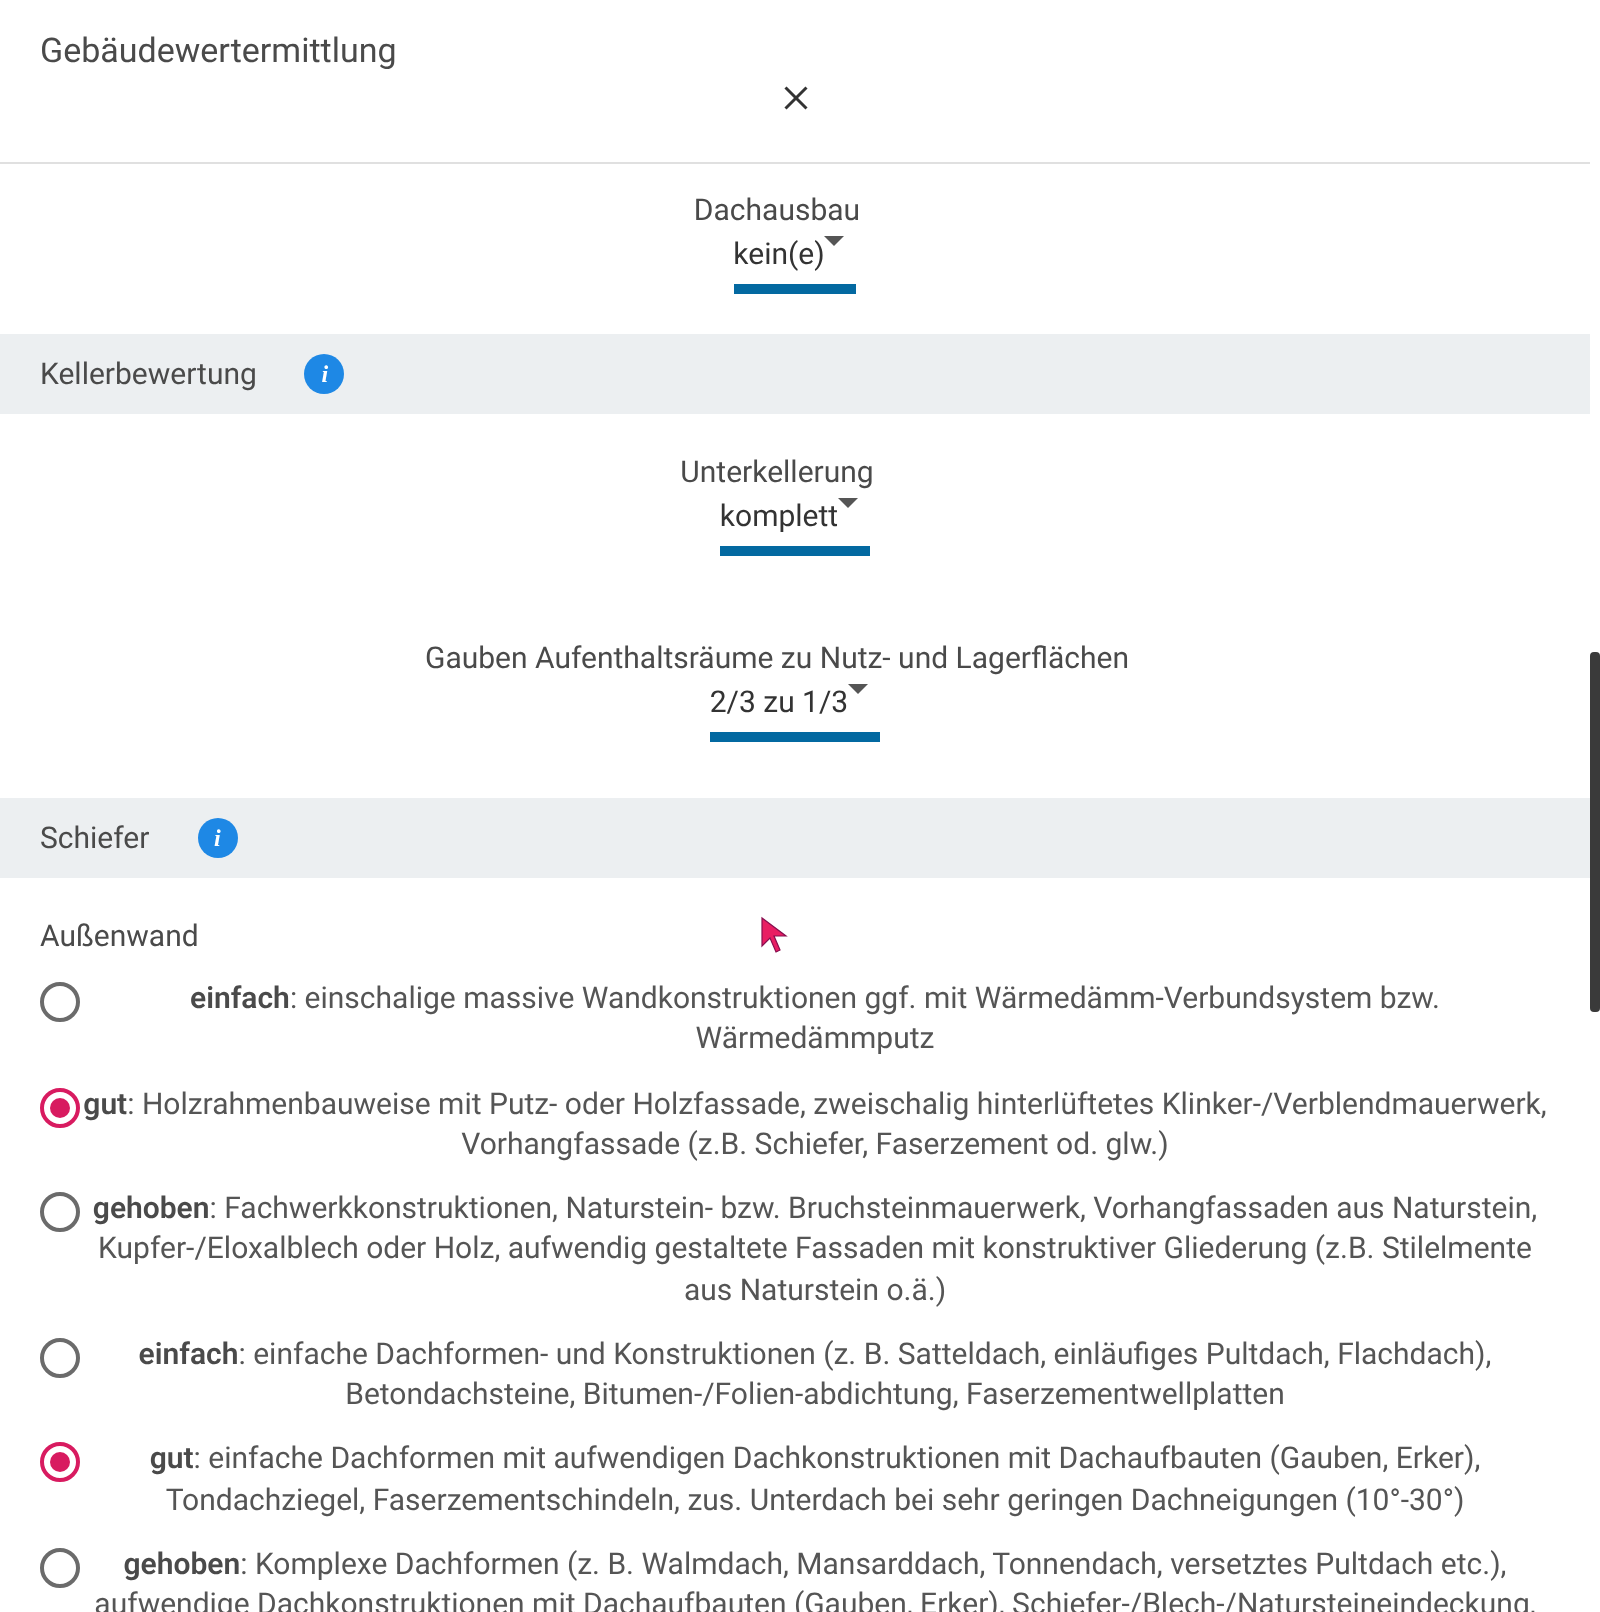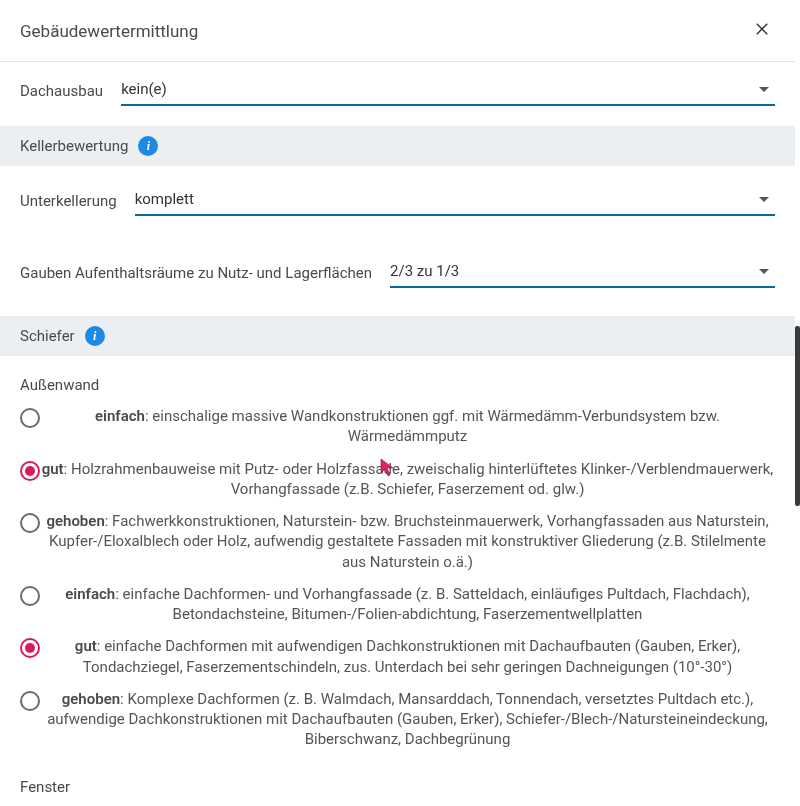--- a/index.html
+++ b/index.html
@@ -15,24 +15,24 @@
   }
   .dialog {
     width: 795px;
     height: 806px;
     background: #fff;
     display: flex;
     flex-direction: column;
   }
   .dialog-header {
     display: flex;
-    align-items: center;
     justify-content: space-between;
     padding: 16px 20px;
     border-bottom: 1px solid #e0e0e0;
+    flex-direction: column;
   }
   .dialog-title {
     font-size: 17px;
     font-weight: 400;
     color: #4a4a4a;
   }
   .close-btn {
     background: none;
     border: none;
     cursor: pointer;
@@ -41,33 +41,34 @@
   }
   .close-btn svg { width: 18px; height: 18px; }
   .content {
     flex: 1;
     overflow-y: auto;
   }
   .form-row {
     display: flex;
     align-items: center;
     padding: 14px 20px;
+    flex-direction: column;
   }
   .form-label {
     color: #4a4a4a;
     font-size: 15px;
     margin-right: 18px;
     white-space: nowrap;
   }
   .dropdown {
     flex: 1;
     position: relative;
     display: flex;
-    align-items: center;
-    border-bottom: 2px solid #0369a1;
+    align-items: flex-start;
+    border-bottom: 5px solid #0369a1;
     padding: 4px 0 6px 0;
     cursor: pointer;
     min-width: 0;
   }
   .dropdown-value {
     flex: 1;
     color: #333;
     font-size: 15px;
   }
   .dropdown-caret {
@@ -75,21 +76,21 @@
     border-left: 5px solid transparent;
     border-right: 5px solid transparent;
     border-top: 5px solid #555;
     margin-right: 6px;
   }
   .section-header {
     background: #eceff1;
     padding: 10px 20px;
     display: flex;
     align-items: center;
-    gap: 10px;
+    gap: 24px;
     margin-top: 6px;
   }
   .section-title {
     font-size: 15px;
     color: #4a4a4a;
     font-weight: 400;
   }
   .info-badge {
     display: inline-flex;
     align-items: center;
@@ -242,21 +243,21 @@
         <div class="radio-text"><span class="bold">gut</span><span>: Holzrahmenbauweise mit Putz- oder Holzfassade, zweischalig hinterlüftetes Klinker-/Verblendmauerwerk, Vorhangfassade (z.B. Schiefer, Faserzement od. glw.)</span></div>
       </div>
       <div class="radio-row">
         <div class="radio-outer"></div>
         <div class="radio-text"><span class="bold">gehoben</span><span>: Fachwerkkonstruktionen, Naturstein- bzw. Bruchsteinmauerwerk, Vorhangfassaden aus Naturstein, Kupfer-/Eloxalblech oder Holz, aufwendig gestaltete Fassaden mit konstruktiver Gliederung (z.B. Stilelmente aus Naturstein o.ä.)</span></div>
       </div>
 
 
       <div class="radio-row">
         <div class="radio-outer"></div>
-        <div class="radio-text"><span class="bold">einfach</span><span>: einfache Dachformen- und Vorhangfassade (z. B. Satteldach, einläufiges Pultdach, Flachdach), Betondachsteine, Bitumen-/Folien-abdichtung, Faserzementwellplatten</span></div>
+        <div class="radio-text"><span class="bold">einfach</span><span>: einfache Dachformen- und Konstruktionen (z. B. Satteldach, einläufiges Pultdach, Flachdach), Betondachsteine, Bitumen-/Folien-abdichtung, Faserzementwellplatten</span></div>
       </div>
       <div class="radio-row">
         <div class="radio-outer checked">
             <div class="radio-inner"></div>
           </div>
         <div class="radio-text"><span class="bold">gut</span><span>: einfache Dachformen mit aufwendigen Dachkonstruktionen mit Dachaufbauten (Gauben, Erker), Tondachziegel, Faserzementschindeln, zus. Unterdach bei sehr geringen Dachneigungen (10°-30°)</span></div>
       </div>
       <div class="radio-row">
         <div class="radio-outer"></div>
         <div class="radio-text"><span class="bold">gehoben</span><span>: Komplexe Dachformen (z. B. Walmdach, Mansarddach, Tonnendach, versetztes Pultdach etc.), aufwendige Dachkonstruktionen mit Dachaufbauten (Gauben, Erker), Schiefer-/Blech-/Natursteineindeckung, Biberschwanz, Dachbegrünung</span></div>

